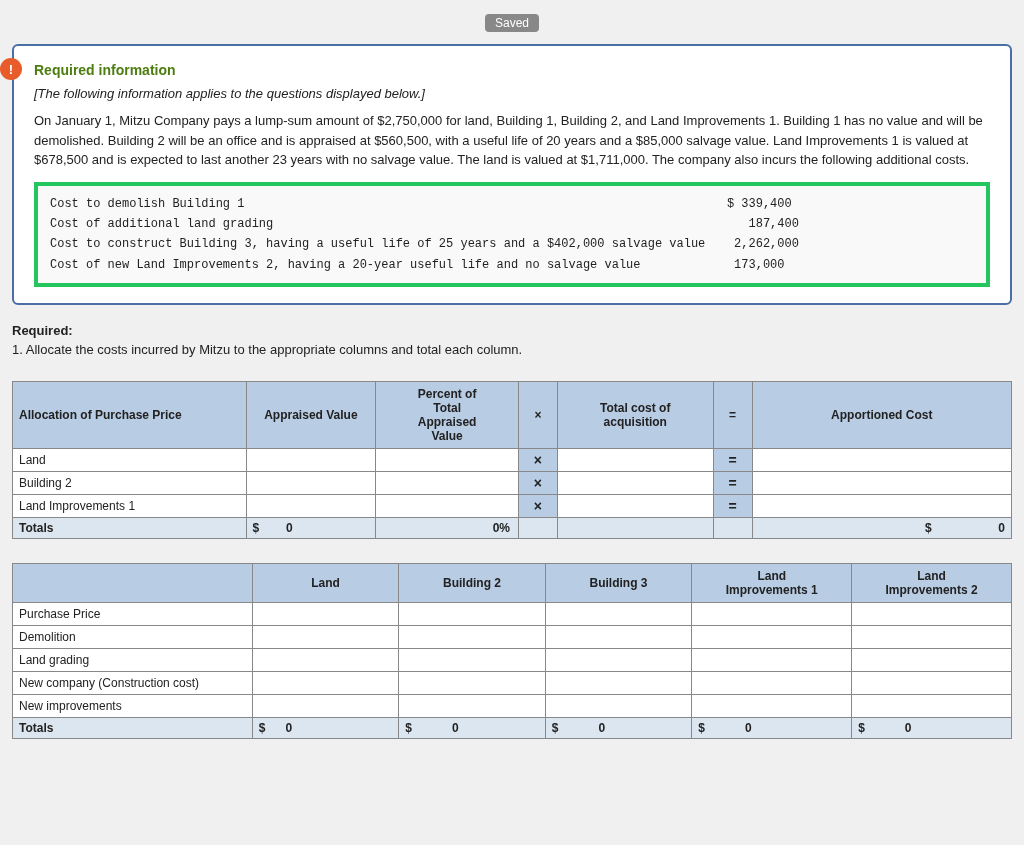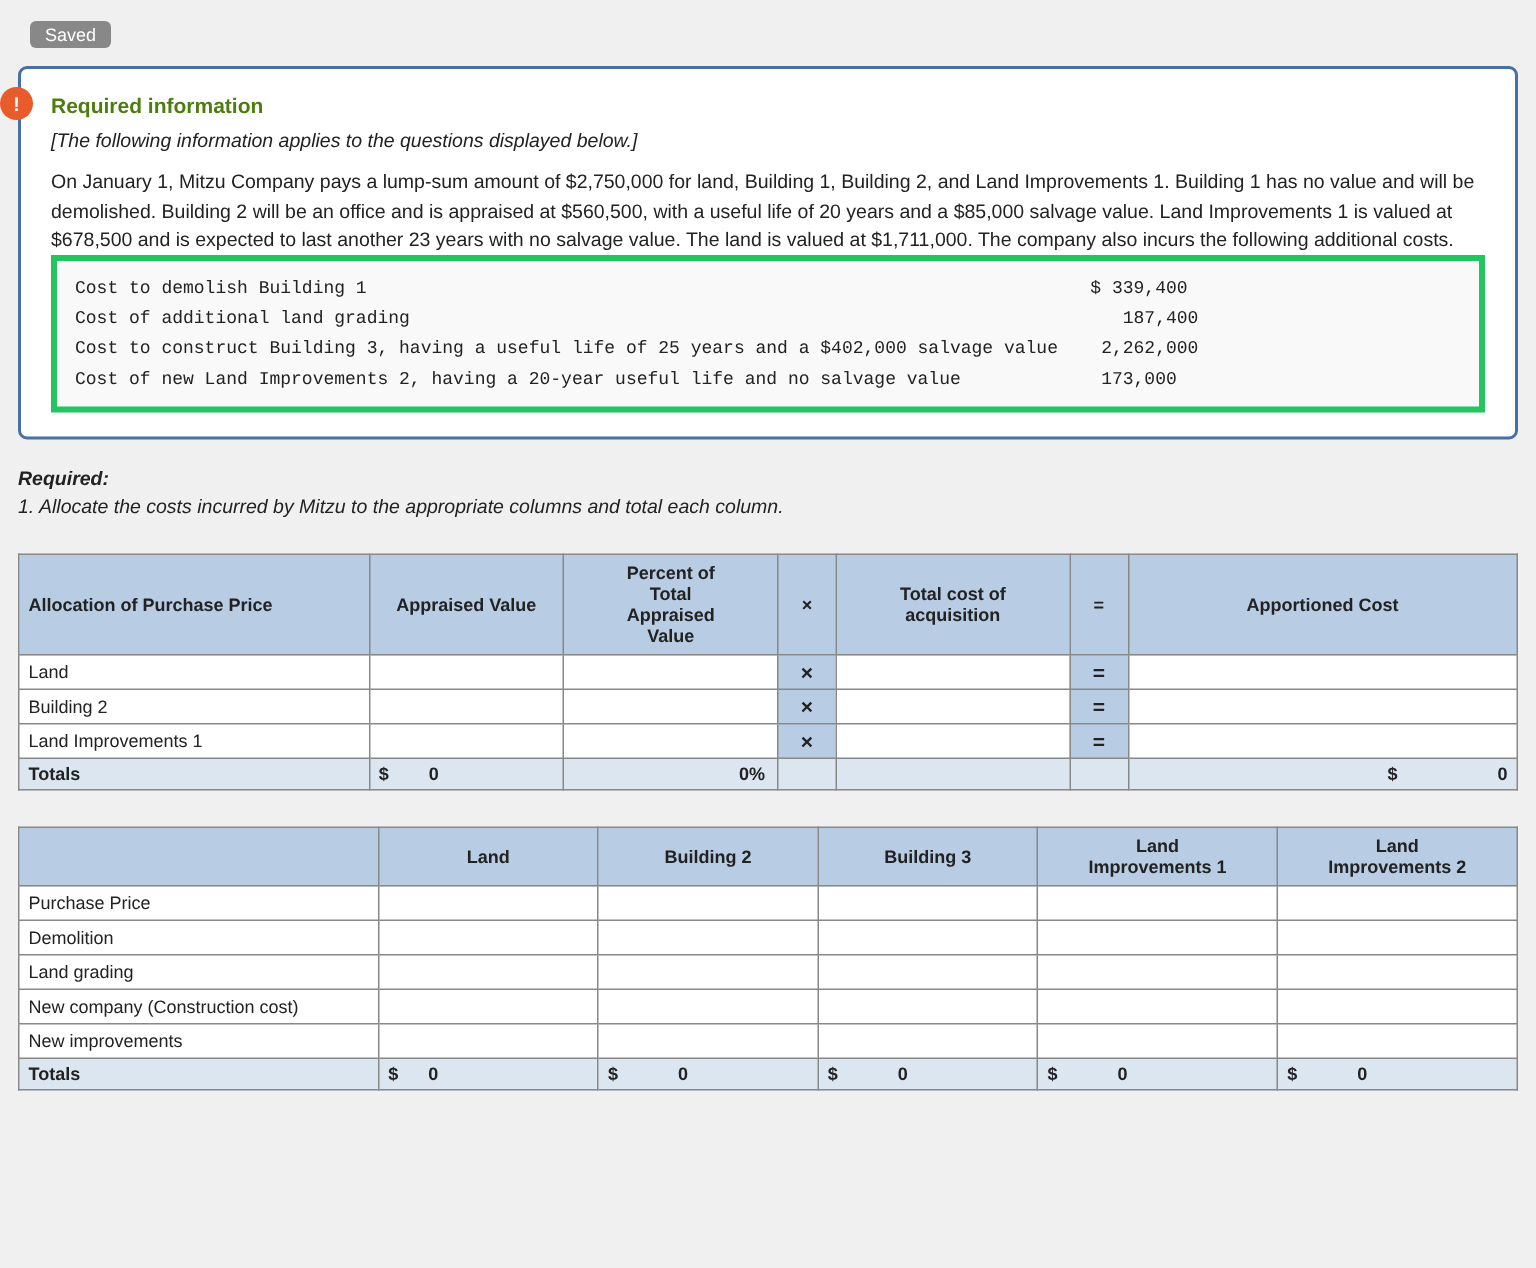--- a/index.html
+++ b/index.html
@@ -10,21 +10,21 @@
       padding: 10px;
       color: #222;
     }
     .page-container {
       max-width: 1000px;
       margin: 0 auto;
       background: #f0f0f0;
     }
     .top-bar {
       display: flex;
-      justify-content: flex-start;
+      justify-content: center;
       padding: 4px 8px;
       margin-bottom: 8px;
     }
     .saved-badge {
       background: #888;
       color: white;
       padding: 2px 10px;
       border-radius: 4px;
       font-size: 12px;
     }
@@ -58,32 +58,32 @@
       margin-bottom: 8px;
     }
     .info-italic {
       font-style: italic;
       margin-bottom: 10px;
       font-size: 13px;
     }
     .info-paragraph {
       font-size: 13px;
       line-height: 1.5;
+      margin-bottom: 12px;
     }
     .cost-table-text {
       font-family: 'Courier New', monospace;
       font-size: 12px;
       background: #f9f9f9;
       border: 4px solid #22c55e;
       padding: 8px 12px;
       line-height: 1.7;
     }
     .required-section {
       margin-bottom: 24px;
-      font-style: italic;
     }
     .required-label {
       font-weight: bold;
       font-size: 13px;
       margin-bottom: 4px;
     }
     .required-sub {
       font-size: 13px;
       margin-bottom: 12px;
     }

